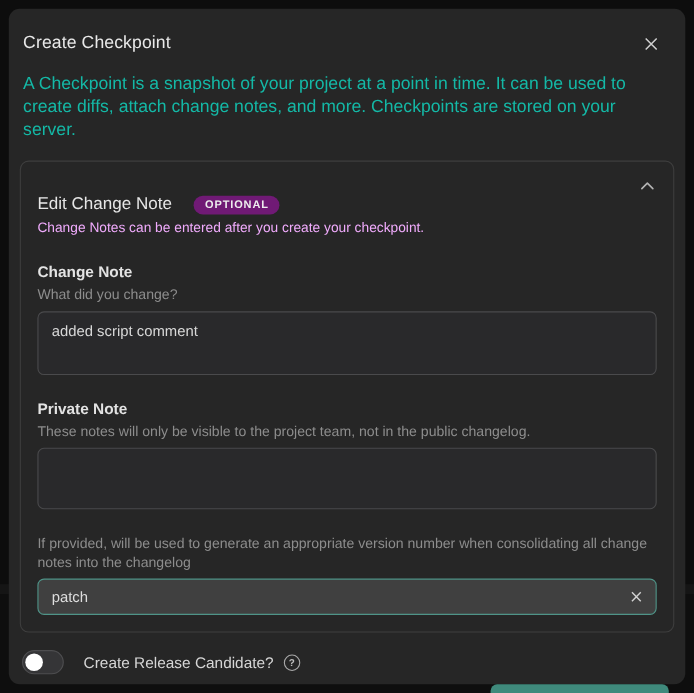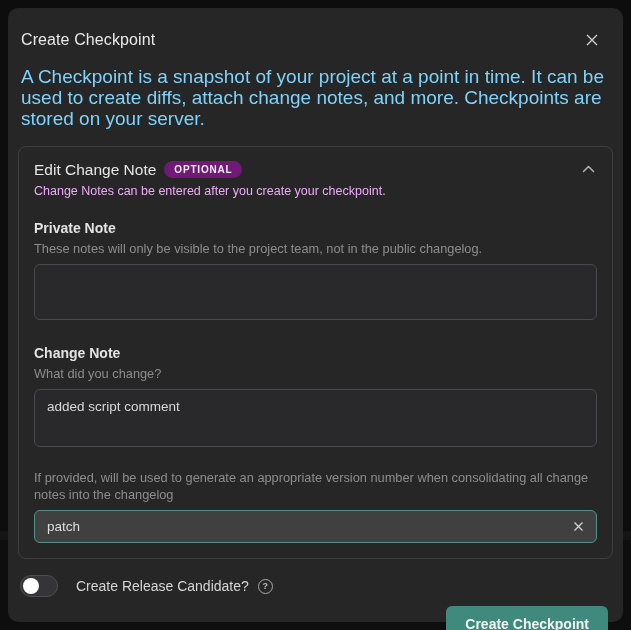--- a/index.html
+++ b/index.html
@@ -49,39 +49,40 @@
     letter-spacing: 0.1px;
   }
   .close-btn {
     width: 22px; height: 22px;
     display: flex; align-items: center; justify-content: center;
     cursor: pointer;
     background: none; border: none;
   }
   .modal-desc {
     margin: 15px 16px 0 13px;
-    font-size: 19px;
+    font-size: 16px;
     line-height: 21px;
-    color: #7dd3fc;
+    color: #14b8a6;
   }
   .card {
     margin: 17px 10px 0 10px;
     border: 1px solid #3e3e3e;
     border-radius: 8px;
     padding: 14px 15px 15px 15px;
   }
   .card-header-row {
     display: flex;
     justify-content: space-between;
     align-items: flex-start;
   }
   .card-header-left {
     display: flex;
-    align-items: flex-start;
-    gap: 8px;
+    align-items: center;
+    gap: 20px;
+    margin-top: 16px;
   }
   .card-title {
     font-size: 15.5px;
     font-weight: 400;
     color: #e6e6e6;
   }
   .badge {
     background: #701a75;
     color: #eeeeee;
     font-size: 10px;
@@ -246,30 +247,30 @@
         <button class="chevron-btn">
           <span>
             <svg width="13" height="8" viewBox="0 0 13 8">
               <path d="M1.5 6.5 L6.5 1.5 L11.5 6.5" stroke="#b3b3b3" stroke-width="1.5" fill="none" stroke-linecap="round" stroke-linejoin="round"></path>
             </svg>
           </span>
         </button>
       </div>
       <div class="card-subtitle">Change Notes can be entered after you create your checkpoint.</div>
 
+      <div class="field-group first">
+        <div class="field-label">Change Note</div>
+        <div class="field-hint">What did you change?</div>
+        <textarea class="text-area note" spellcheck="false" style="">added script comment</textarea>
+      </div>
+
       <div class="field-group">
         <div class="field-label">Private Note</div>
         <div class="field-hint">These notes will only be visible to the project team, not in the public changelog.</div>
         <textarea class="text-area private" spellcheck="false" style=""></textarea>
-      </div>
-
-      <div class="field-group first">
-        <div class="field-label">Change Note</div>
-        <div class="field-hint">What did you change?</div>
-        <textarea class="text-area note" spellcheck="false" style="">added script comment</textarea>
       </div>
 
       <div class="field-group">
         <div class="field-hint">If provided, will be used to generate an appropriate version number when consolidating all change notes into the changelog</div>
         <div class="input-wrap">
           <input class="text-input" type="text" spellcheck="false" value="patch" style="">
           <button class="clear-btn">
             <span>
               <svg width="11" height="11" viewBox="0 0 11 11">
                 <path d="M1.5 1.5 L9.5 9.5 M9.5 1.5 L1.5 9.5" stroke="#d2d2d2" stroke-width="1.3" fill="none"></path>

